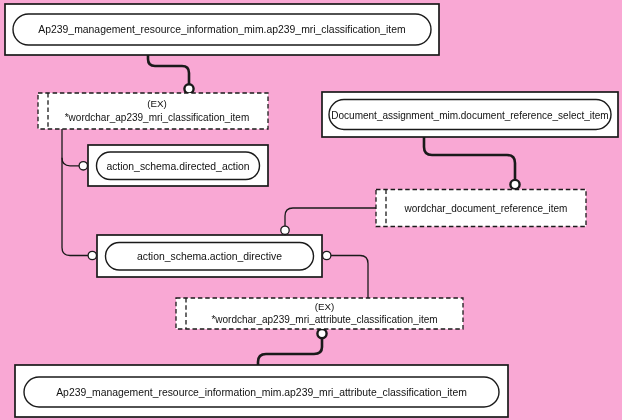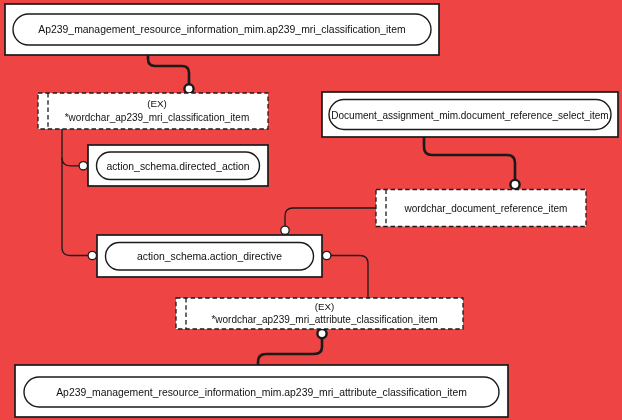--- a/index.html
+++ b/index.html
@@ -5,21 +5,21 @@
   html, body {
     margin: 0;
     padding: 0;
     background: #ffffff;
     font-family: "Liberation Sans", sans-serif;
   }
   .stage {
     position: relative;
     width: 622px;
     height: 420px;
-    background: #ef4444;
+    background: #f9a8d4;
     overflow: hidden;
   }
   svg { display: block; }
   .solid {
     fill: #ffffff;
     stroke: #1a1a1a;
     stroke-width: 1.7;
   }
   .stadium {
     fill: #ffffff;

